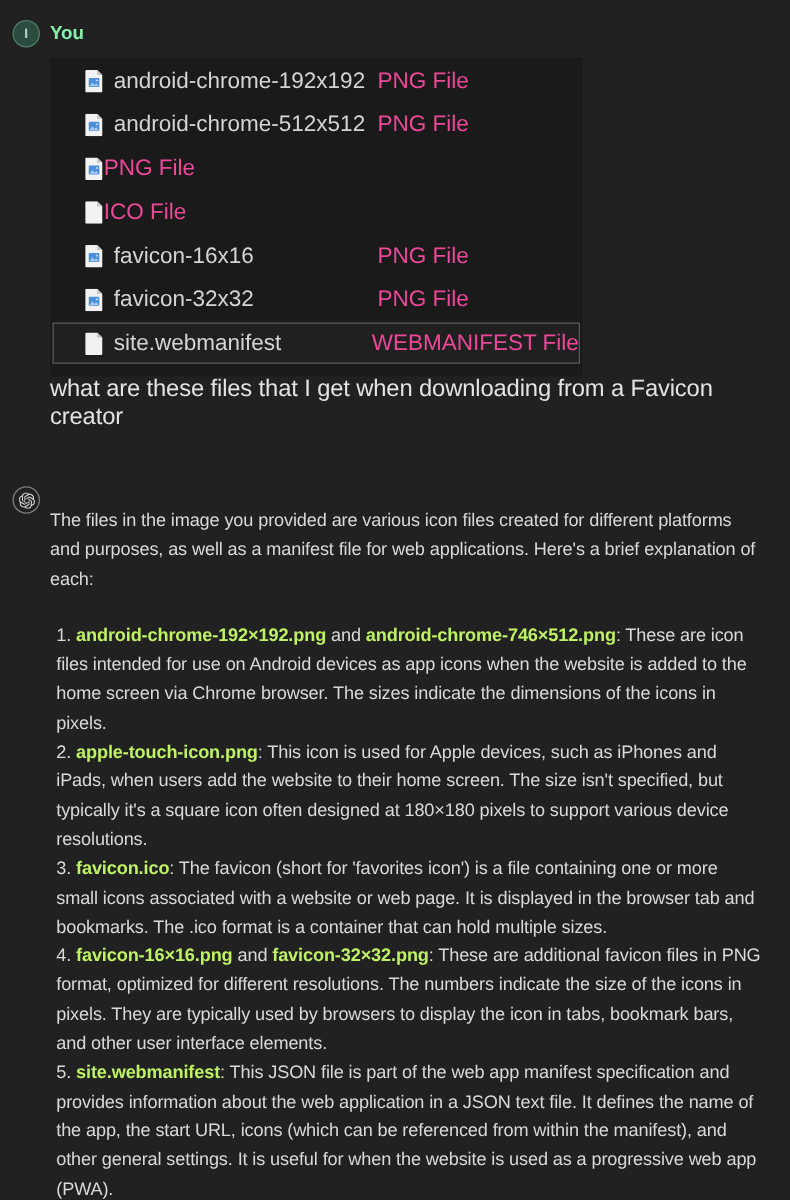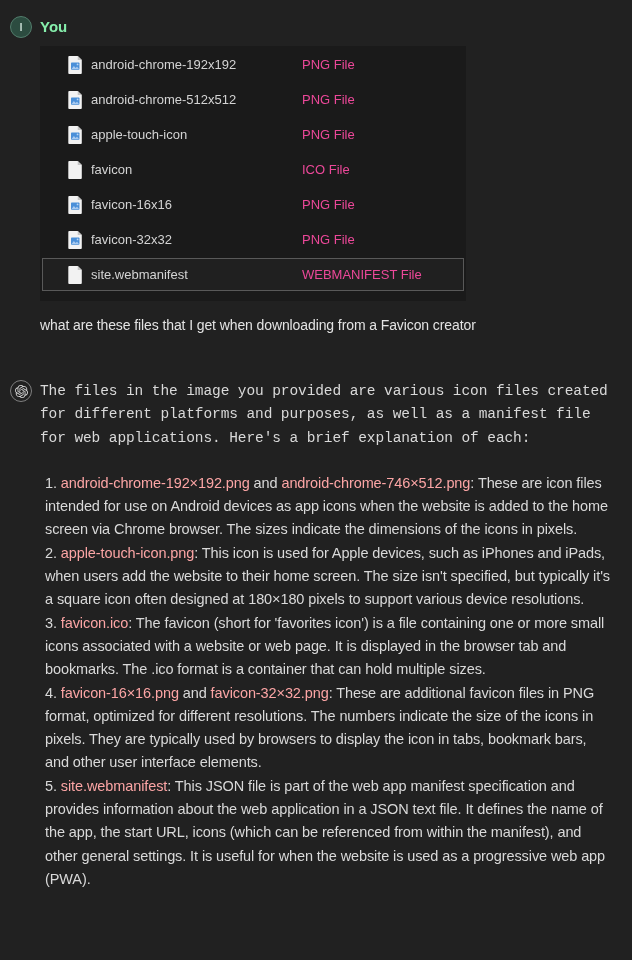--- a/index.html
+++ b/index.html
@@ -45,40 +45,40 @@
     width: 426px; height: 255px;
     background: #1a1a1a;
     overflow: hidden;
   }
   .file-list { padding-top: 2px; }
   .file-row {
     height: 33px; margin: 0 2px 2px 2px;
     border: 1px solid transparent;
     display: flex; align-items: center;
     box-sizing: border-box;
-    font-size: 13px; color: #d4d4d4;
+    font-size: 18px; color: #d4d4d4;
   }
   .file-row .f-icon { width: 15px; margin-left: 25px; display: flex; }
   .file-row .f-icon svg { width: 15px; height: 18px; }
   .file-row .f-name { margin-left: 8px; width: 211px; white-space: nowrap; overflow: hidden; }
   .file-row .f-type { color: #ec4899; white-space: nowrap; }
   .file-row.selected { background: #202020; border-color: #595959; }
 
   .question {
-    margin-top: 13px; font-size: 14px; color: #e3e3e3;
+    font-size: 19px; color: #e3e3e3;
     line-height: 22px; letter-spacing: -0.1px;
   }
 
   
   .gpt-msg { padding-top: 41px; }
   .gpt-text { font-size: 14.5px; line-height: 23.3px; color: #d9d9d9; letter-spacing: -0.1px; }
   .para { margin: 0; }
-  .intro { margin-top: 3px; font-family: Liberation Mono, monospace; }
+  .intro { margin-top: 20px; }
   .explain-list { margin-top: 22px; padding-left: 5px; }
-  .explain-item .bold { font-weight: normal; color: #fca5a5; }
+  .explain-item .bold { font-weight: bold; color: #bef264; }
 </style>
 </head>
 <body>
 
 <div class="msg user-msg">
   <div class="avatar user-avatar">
     <span>I</span>
   </div>
   <div class="msg-body">
     <div class="author">You</div>
@@ -117,32 +117,30 @@
     <span class="f-icon">
       <svg viewBox="0 0 16 20">
                 <path d="M1 0 h9.5 l4.5 4.5 V19 a1 1 0 0 1 -1 1 H1 a1 1 0 0 1 -1 -1 V1 a1 1 0 0 1 1 -1 z" fill="#f2f2f2"></path>
                 <path d="M10.5 0 l4.5 4.5 h-4.5 z" fill="#c4c4c4"></path>
                 <rect x="3" y="7.2" width="9.4" height="8" rx="0.8" fill="#4a8fd8"></rect>
                 <path d="M3.6 14.4 l2.6 -3.2 2 2.2 1.5 -1.6 2.1 2.6 z" fill="#a7c9ef"></path>
                 <circle cx="10.3" cy="9.4" r="1" fill="#bcd7f2"></circle>
               </svg>
     </span>
 
-    <span class="f-name">apple-touch-icon</span>
-    <span class="f-type">PNG File</span>
-  </div>
-          <div class="file-row">
-
-    <span class="f-icon">
-      <svg viewBox="0 0 16 20">
-                <path d="M1 0 h9.5 l4.5 4.5 V19 a1 1 0 0 1 -1 1 H1 a1 1 0 0 1 -1 -1 V1 a1 1 0 0 1 1 -1 z" fill="#f2f2f2"></path>
-                <path d="M10.5 0 l4.5 4.5 h-4.5 z" fill="#c4c4c4"></path>
-              </svg>
-    </span>
-    <span class="f-name">favicon</span>
+    <span class="f-type">PNG File</span>
+  </div>
+          <div class="file-row">
+
+    <span class="f-icon">
+      <svg viewBox="0 0 16 20">
+                <path d="M1 0 h9.5 l4.5 4.5 V19 a1 1 0 0 1 -1 1 H1 a1 1 0 0 1 -1 -1 V1 a1 1 0 0 1 1 -1 z" fill="#f2f2f2"></path>
+                <path d="M10.5 0 l4.5 4.5 h-4.5 z" fill="#c4c4c4"></path>
+              </svg>
+    </span>
     <span class="f-type">ICO File</span>
   </div>
           <div class="file-row">
     <span class="f-icon">
       <svg viewBox="0 0 16 20">
                 <path d="M1 0 h9.5 l4.5 4.5 V19 a1 1 0 0 1 -1 1 H1 a1 1 0 0 1 -1 -1 V1 a1 1 0 0 1 1 -1 z" fill="#f2f2f2"></path>
                 <path d="M10.5 0 l4.5 4.5 h-4.5 z" fill="#c4c4c4"></path>
                 <rect x="3" y="7.2" width="9.4" height="8" rx="0.8" fill="#4a8fd8"></rect>
                 <path d="M3.6 14.4 l2.6 -3.2 2 2.2 1.5 -1.6 2.1 2.6 z" fill="#a7c9ef"></path>
                 <circle cx="10.3" cy="9.4" r="1" fill="#bcd7f2"></circle>

